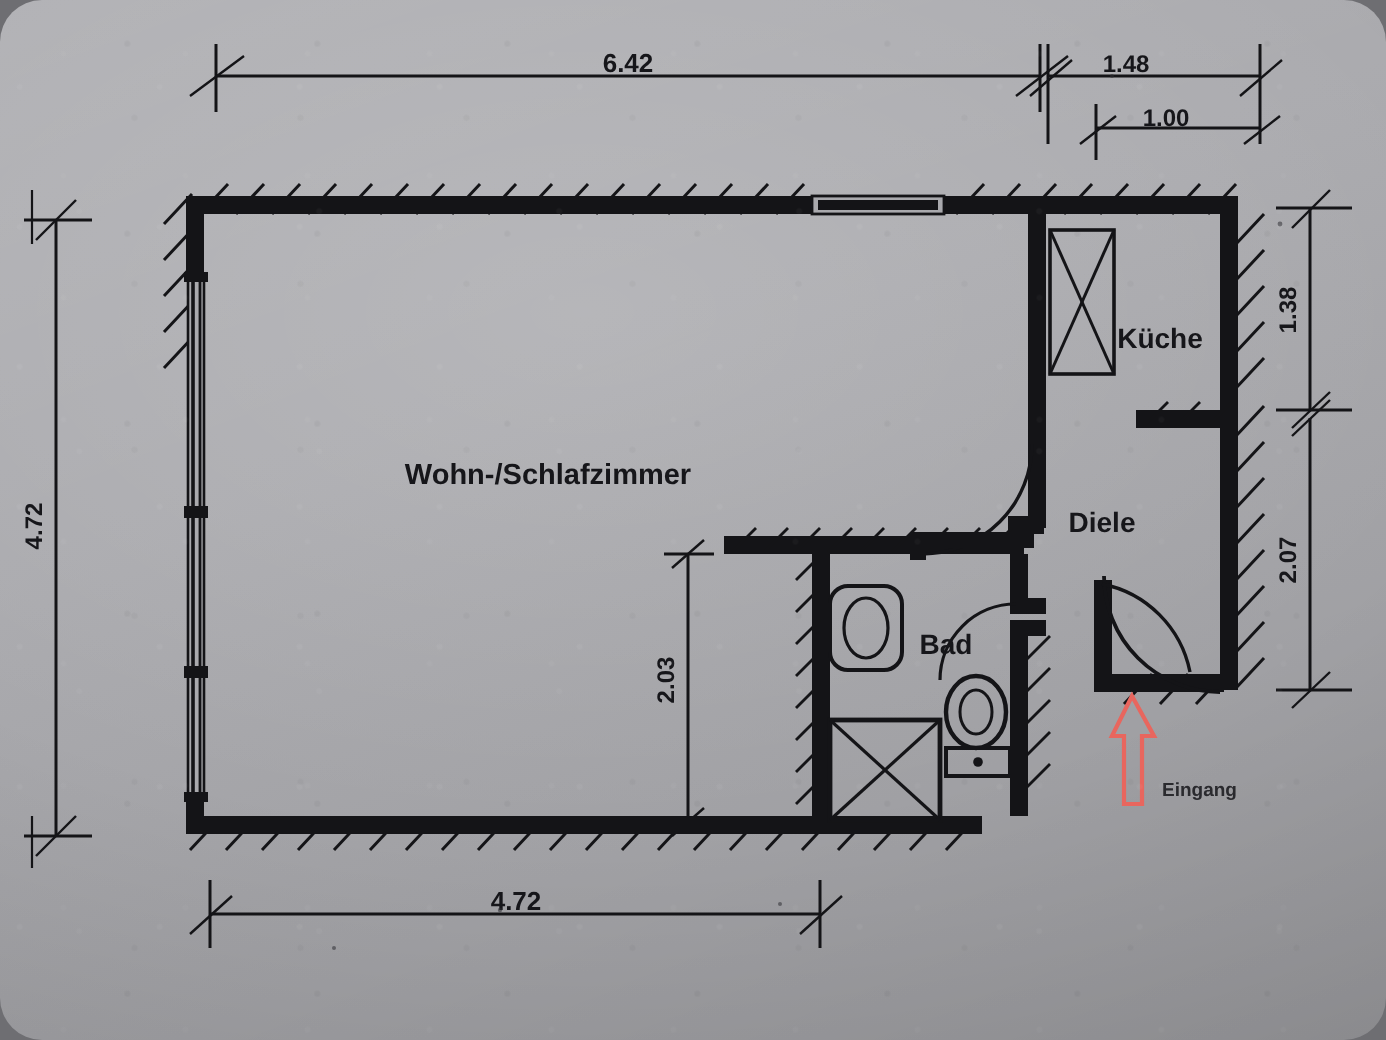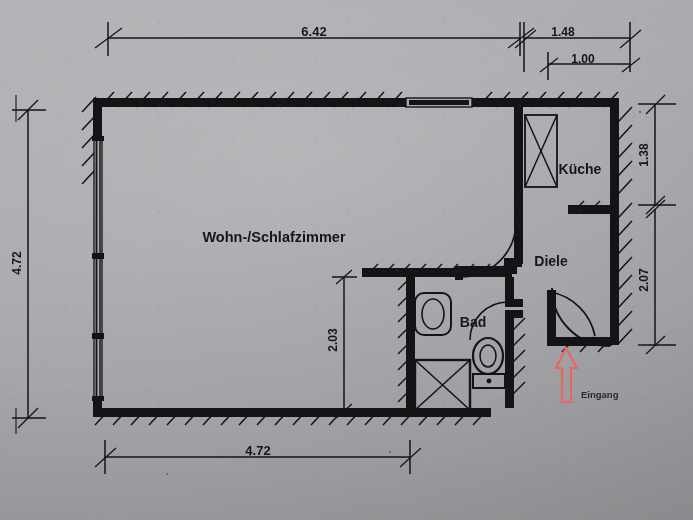--- a/index.html
+++ b/index.html
@@ -10,20 +10,21 @@
   #page {
     position: relative;
     width: 693px;
     height: 520px;
     overflow: hidden;
     font-family: "Liberation Sans", sans-serif;
     background: #a9a9ad;
     background-image:
       linear-gradient(160deg, rgba(255,255,255,0.10) 0%, rgba(255,255,255,0.02) 38%, rgba(0,0,0,0.05) 72%, rgba(0,0,0,0.11) 100%),
       radial-gradient(ellipse 120% 90% at 42% 30%, rgba(255,255,255,0.13) 0%, rgba(0,0,0,0.00) 55%, rgba(0,0,0,0.10) 100%);
+    border-radius: 21px;
   }
   #plan-svg {
     position: absolute;
     left: 0;
     top: 0;
     display: block;
   }
   .grain {
     position: absolute;
     inset: 0;

